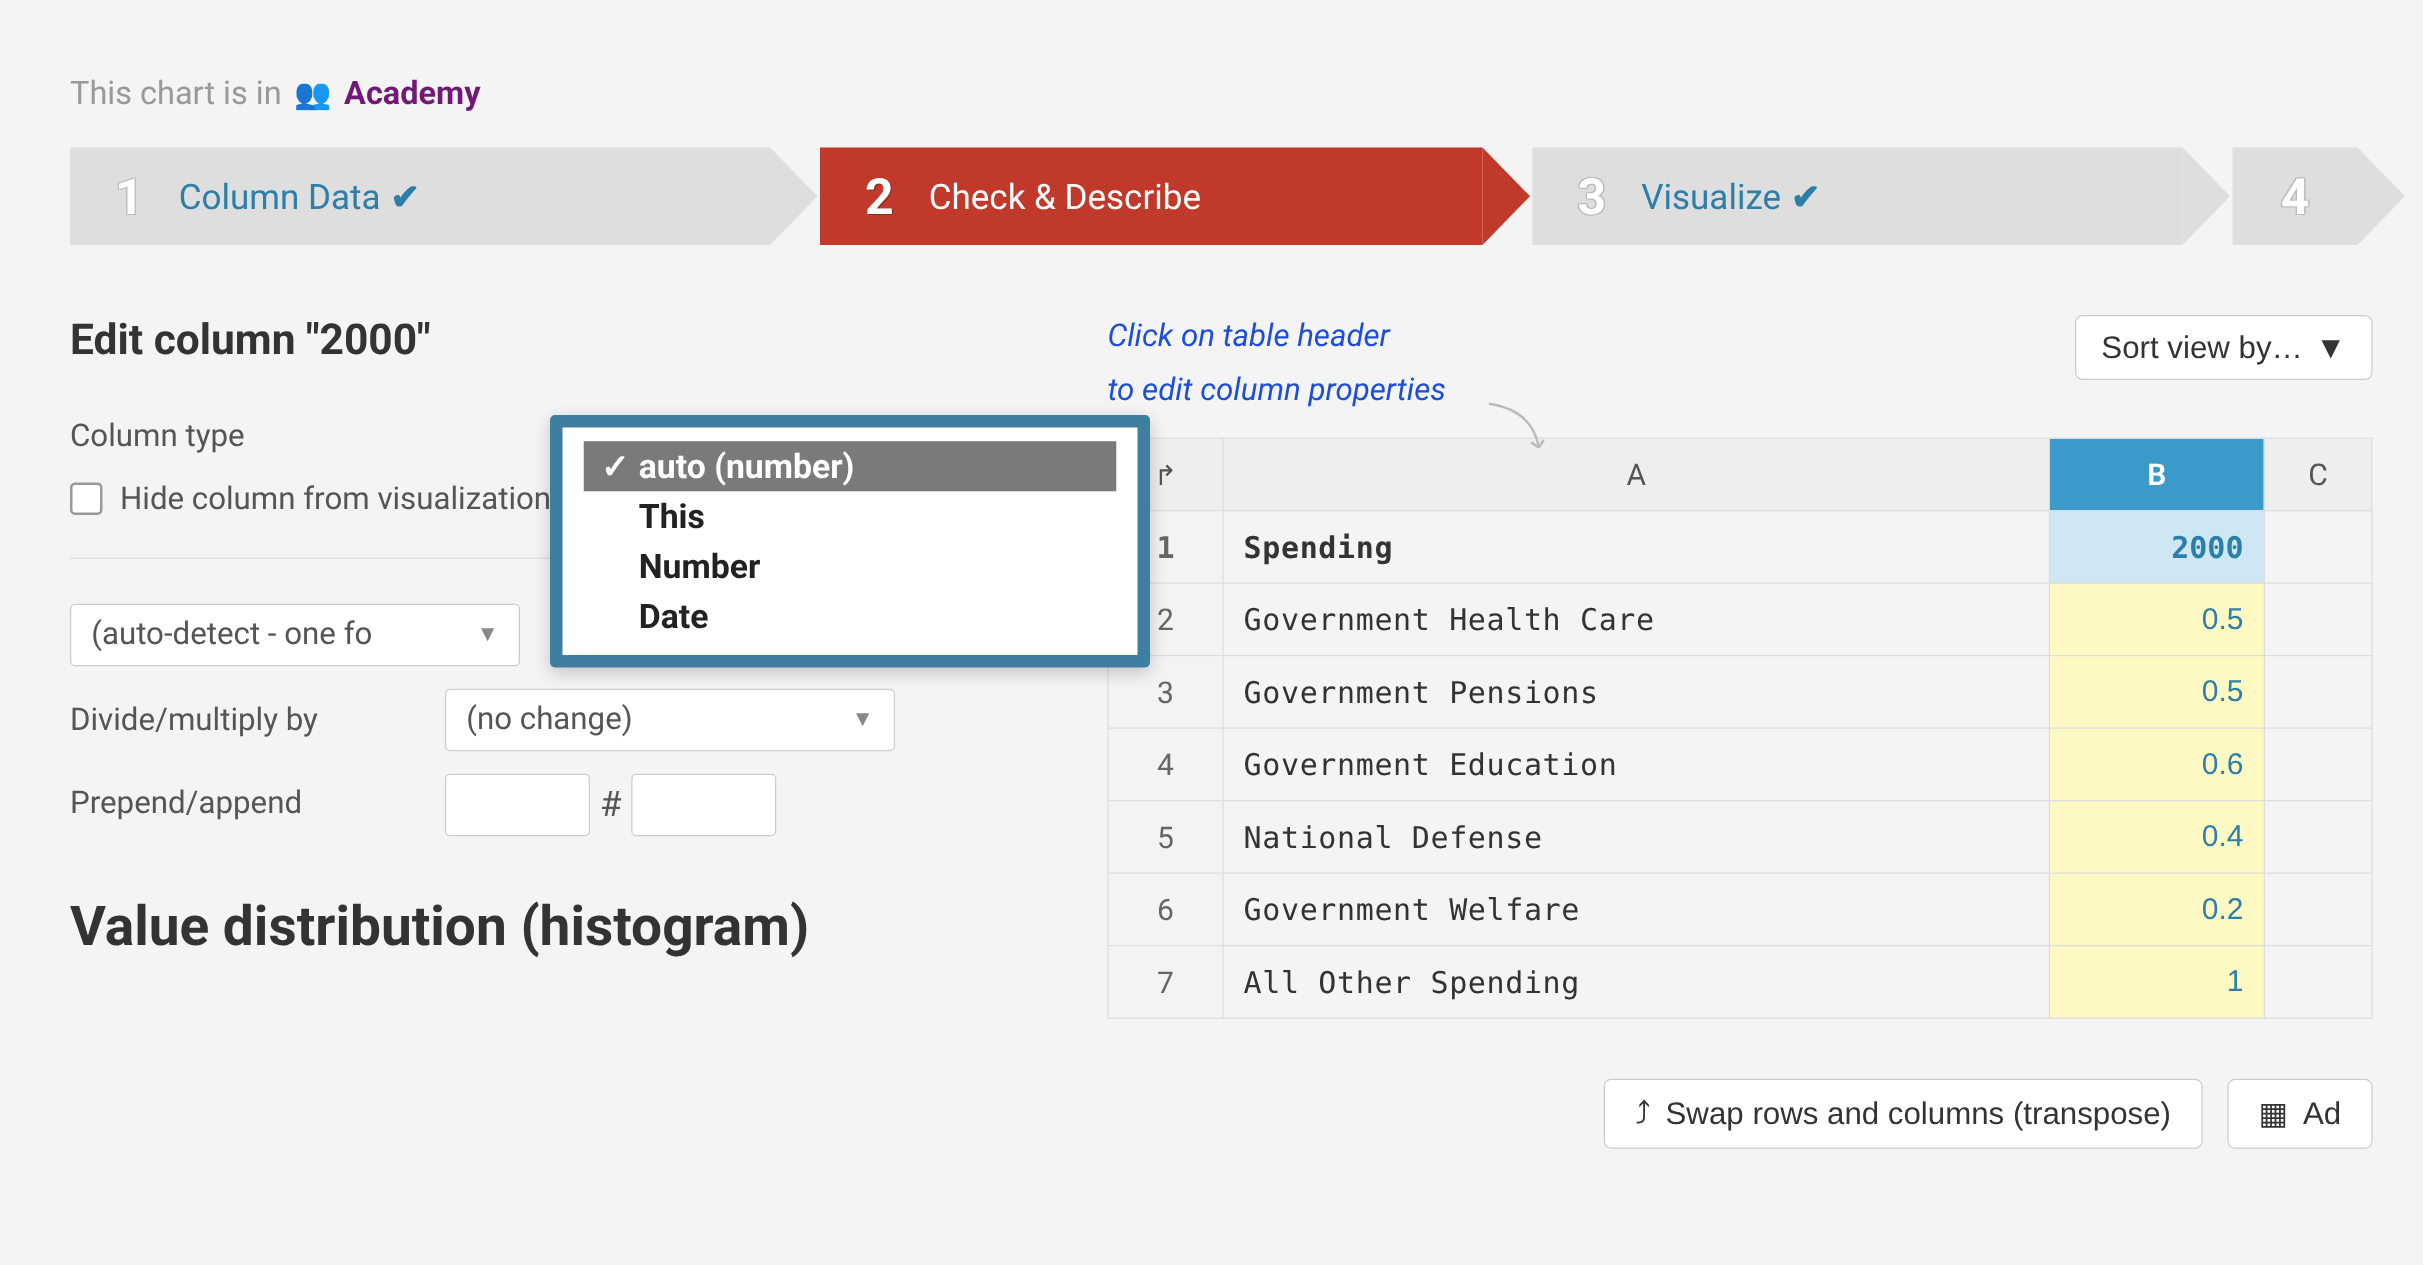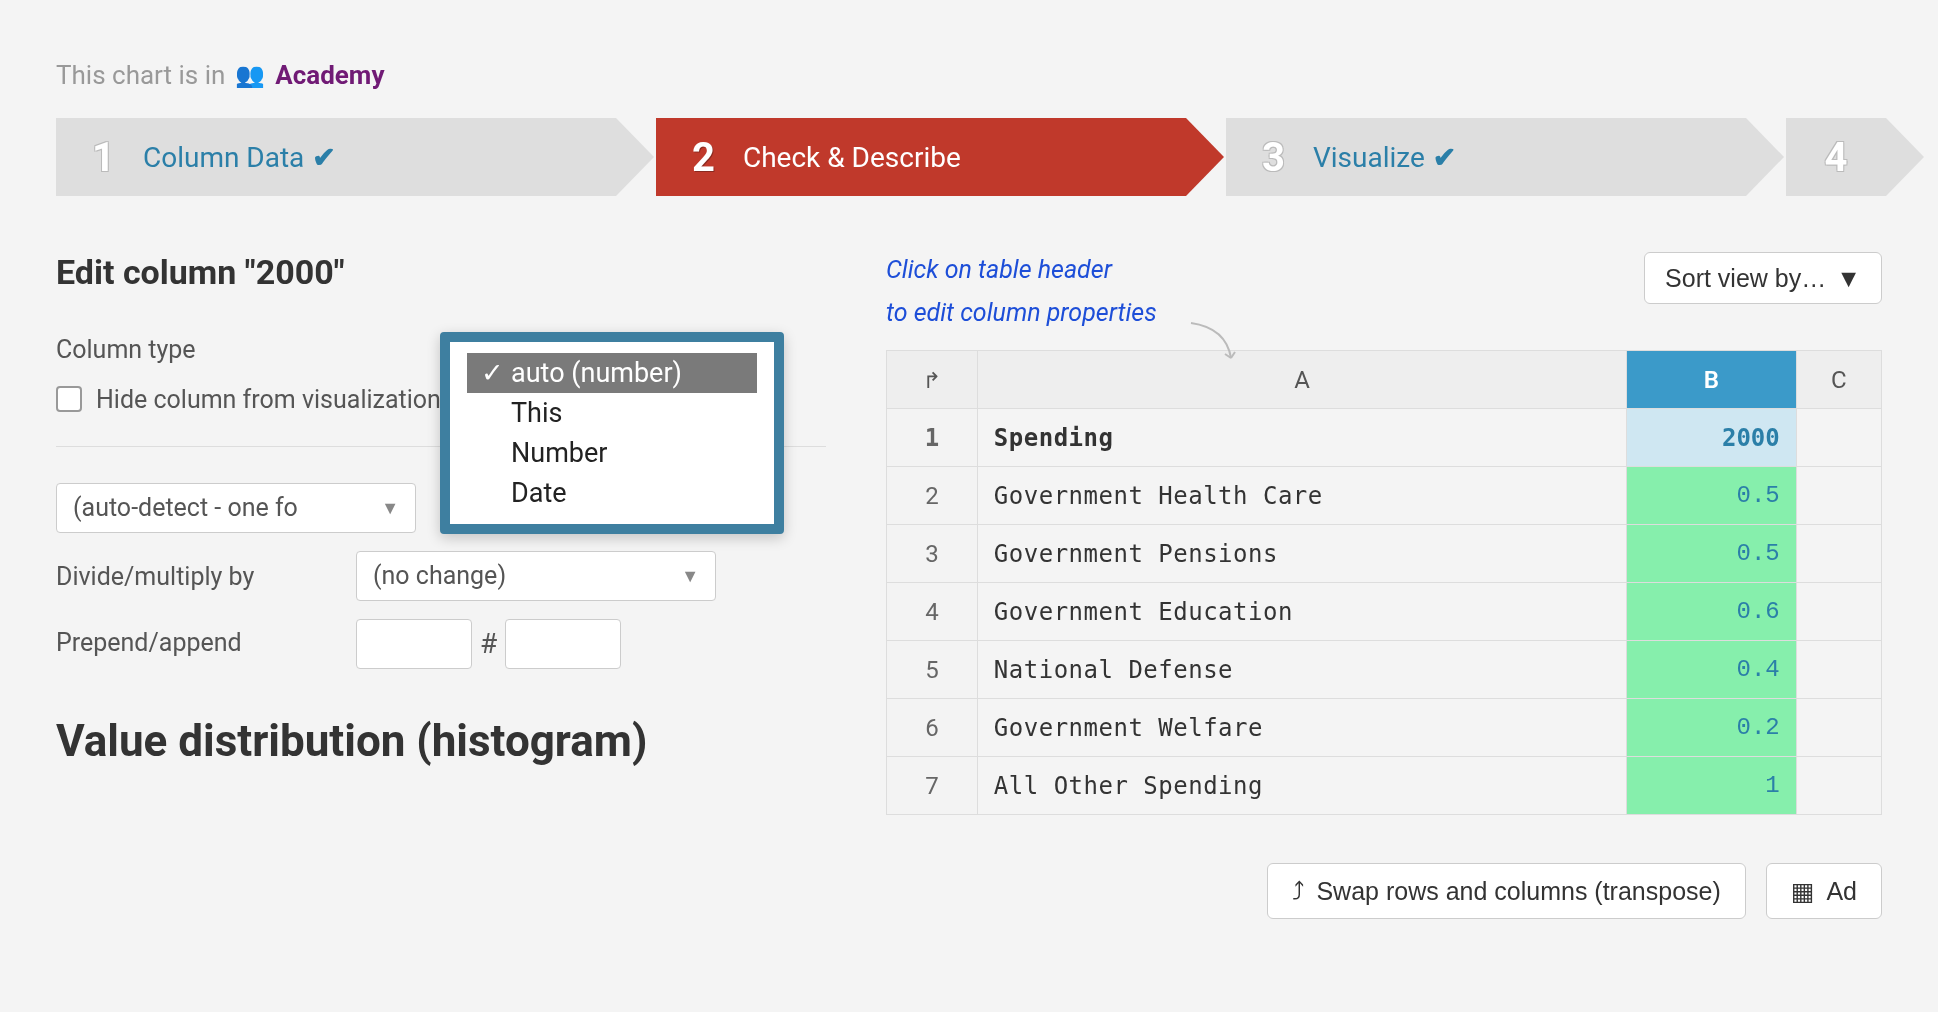--- a/index.html
+++ b/index.html
@@ -4,21 +4,21 @@
 <style>
   * { box-sizing: border-box; margin: 0; padding: 0; }
   body {
     font-family: -apple-system, BlinkMacSystemFont, "Segoe UI", Roboto, Helvetica, Arial, sans-serif;
     background: #f4f4f4;
     color: #333;
     font-size: 24px;
     overflow: hidden;
   }
   .page {
-    padding: 60px 56px 40px 56px;
+    padding: 60px 40px 40px 56px;
     width: 1938px;
   }
   .breadcrumb {
     font-size: 26px;
     color: #999;
     margin-bottom: 28px;
     display: flex;
     align-items: center;
     gap: 10px;
   }
@@ -142,27 +142,28 @@
     border: none;
     border-top: 1px solid #ddd;
     margin: 0 0 36px 0;
   }
 
   
   .dropdown-frame {
     position: absolute;
     top: 80px;
     left: 384px;
-    width: 344px;
+    width: 480px;
     border: 10px solid #3e7fa0;
     background: #fff;
     border-radius: 4px;
     box-shadow: 0 4px 14px rgba(0,0,0,0.2);
     z-index: 50;
     padding: 10px 0;
+    font-weight: bold;
   }
   .dropdown-inner {
     margin: 0 16px;
     border: 1px solid #fff;
   }
   .dd-option {
     font-size: 27px;
     padding: 4px 16px 4px 44px;
     position: relative;
     color: #222;
@@ -241,24 +242,24 @@
   }
   table.datagrid tr.header-row td {
     font-weight: 700;
     font-family: ui-monospace, Menlo, Consolas, monospace;
   }
   table.datagrid td.mono {
     font-family: ui-monospace, Menlo, Consolas, monospace;
     letter-spacing: 0.5px;
   }
   table.datagrid td.col-b-cell {
-    background: #86efac;
+    background: #fef9c3;
     text-align: right;
     color: #2b7fa8;
-    font-family: Liberation Mono, monospace;
+    font-family: Liberation Sans, sans-serif;
   }
   table.datagrid tr.header-row td.col-b-cell {
     background: #cfe7f2;
     font-weight: 700;
   }
   .transpose-icon { font-size: 22px; color: #555; }
 
   .action-row {
     display: flex;
     gap: 20px;

